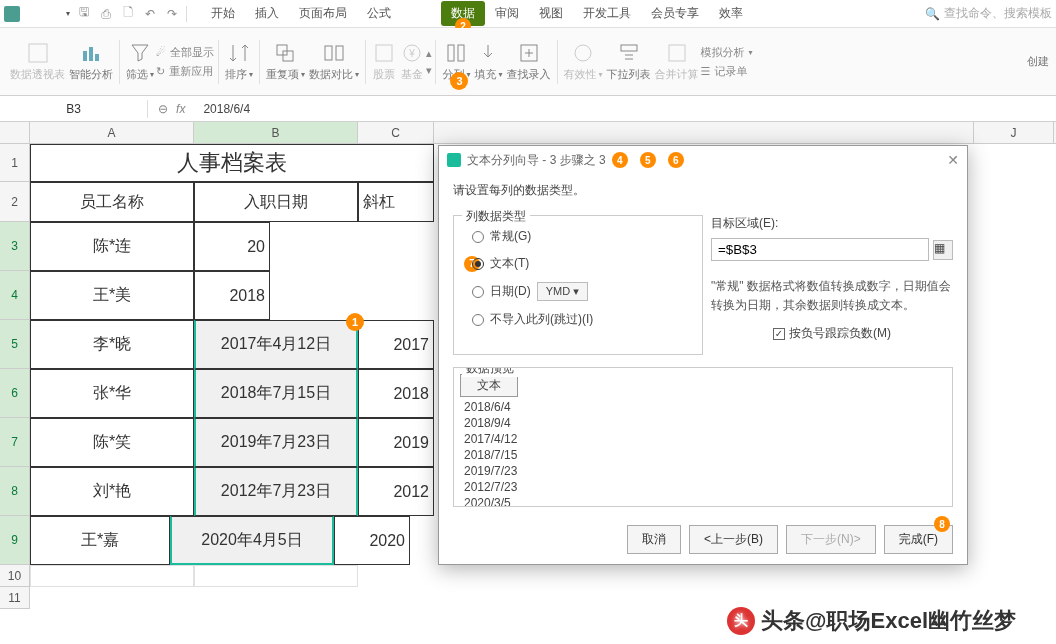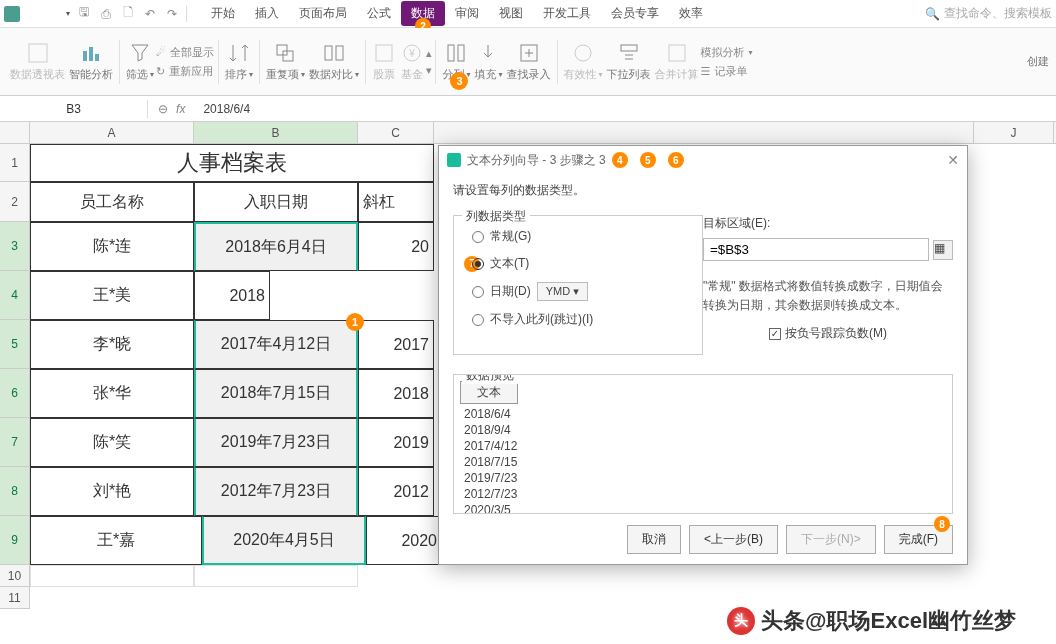--- a/index.html
+++ b/index.html
@@ -6,21 +6,21 @@
 body{background:#fff;font-size:12px;color:#333;width:1056px;height:644px;position:relative;overflow:hidden;}
 .menubar{height:28px;display:flex;align-items:center;background:#fff;border-bottom:1px solid #e0e0e0;padding:0 4px;font-size:12px;color:#555;}
 .app-icon{width:16px;height:16px;background:#4a9d8f;border-radius:2px;margin-right:6px;}
 .menu-item{padding:4px 8px;}
 .menu-item.file{color:#555;margin-top:44px;}
 .qat{display:flex;gap:6px;margin-left:6px;}
 .qat-btn{width:16px;height:16px;color:#888;display:flex;align-items:center;justify-content:center;font-size:12px;}
 .sep{width:1px;height:16px;background:#ddd;margin:0 6px;}
 .tabs{display:flex;align-items:center;margin-left:8px;}
 .tab{position:relative;padding:4px 10px;font-size:12px;color:#555;}
-.tab.active{background:#701a75;color:#fff;border-radius:3px;}
+.tab.active{background:#4d7c0f;color:#fff;border-radius:3px;margin-left:40px;}
 .badge-tab{position:absolute;bottom:-8px;left:50%;transform:translateX(-50%);width:16px;height:16px;border-radius:50%;background:#ff8c00;color:#fff;font-size:10px;display:flex;align-items:center;justify-content:center;font-weight:bold;}
 .search-area{margin-left:auto;display:flex;align-items:center;color:#aaa;font-size:12px;}
 .search-icon{margin-right:4px;}
 .ribbon{height:68px;background:#fafafa;border-bottom:1px solid #d0d0d0;display:flex;align-items:center;padding:4px 8px;font-size:11px;color:#777;position:relative;}
 .rbtn{display:flex;flex-direction:column;align-items:center;gap:2px;color:#777;padding:2px;position:relative;}
 .rbtn.dis{color:#bbb;}
 .rbtn svg, .rbtn .ico{width:24px;height:24px;}
 .rbtn .lbl{font-size:11px;display:flex;align-items:center;gap:2px;}
 .dd{font-size:8px;}
 .rsmall{display:flex;flex-direction:column;gap:4px;font-size:11px;color:#888;}
@@ -52,21 +52,21 @@
 .dialog{position:absolute;top:145px;left:438px;width:530px;height:420px;background:#fff;border:1px solid #999;box-shadow:0 4px 20px rgba(0,0,0,0.3);font-size:12px;z-index:10;}
 .dlg-title{height:28px;display:flex;align-items:center;padding:0 8px;color:#666;position:relative;}
 .dlg-ico{width:14px;height:14px;background:#1abc9c;border-radius:2px;margin-right:6px;}
 .dlg-badges{display:flex;gap:12px;margin-left:6px;}
 .dlg-badge{width:16px;height:16px;border-radius:50%;background:#ff8c00;color:#fff;font-size:10px;display:flex;align-items:center;justify-content:center;font-weight:bold;}
 .dlg-close{position:absolute;right:8px;font-size:14px;color:#888;}
 .dlg-body{padding:8px 14px;color:#444;}
 .dlg-msg{margin-bottom:16px;}
 .fieldset{border:1px solid #ccc;padding:8px 10px 10px;margin-bottom:8px;position:relative;}
 .legend{position:absolute;top:-8px;left:8px;background:#fff;padding:0 4px;font-size:12px;}
-.flex{display:flex;gap:0;margin-top:16px;}
+.flex{display:flex;gap:8px;margin-top:16px;}
 .radios{display:flex;flex-direction:column;gap:10px;padding:4px 4px 4px 8px;}
 .radio-row{display:flex;align-items:center;gap:6px;}
 .radio{width:12px;height:12px;border:1px solid #777;border-radius:50%;display:inline-block;}
 .radio.sel{border-color:#333;position:relative;}
 .radio.sel:after{content:"";position:absolute;top:2px;left:2px;width:6px;height:6px;background:#333;border-radius:50%;}
 .radio-badge{position:absolute;left:-8px;width:16px;height:16px;border-radius:50%;background:#ff8c00;color:#fff;font-size:10px;display:flex;align-items:center;justify-content:center;font-weight:bold;}
 .ymd{padding:2px 8px;border:1px solid #bbb;background:#f5f5f5;font-size:11px;text-align:center;}
 .target{flex:1;}
 .target-row{display:flex;align-items:center;gap:4px;margin:6px 0;}
 .target-inp{flex:1;border:1px solid #bbb;padding:3px 6px;font-family:Arial;background:#fff;}
@@ -294,21 +294,20 @@
     <div class="row hdr-row" style="height:40px">
       <div class="rh">2</div>
       <div class="cell" style="width:164px">员工名称</div>
       <div class="cell" style="width:164px">入职日期</div>
       <div class="cell" style="width:76px;justify-content:flex-start">斜杠</div>
     </div>
 
     <div class="row data-row" style="height:49px">
       <div class="rh sel">3</div>
       <div class="cell" style="width:164px">陈*连</div>
-      <div class="cell selcol selrange-top" style="width:164px">2018年6月4日</div>
       <div class="cell" style="width:76px;justify-content:flex-end">20</div>
     </div>
     <div class="row data-row" style="height:49px">
       <div class="rh sel">4</div>
       <div class="cell" style="width:164px">王*美</div>
       <div class="cell" style="width:76px;justify-content:flex-end">2018</div>
     </div>
     <div class="row data-row" style="height:49px">
       <div class="rh sel">5</div>
       <div class="cell" style="width:164px">李*晓</div>
@@ -331,21 +330,21 @@
       <div class="cell" style="width:76px;justify-content:flex-end">2019</div>
     </div>
     <div class="row data-row" style="height:49px">
       <div class="rh sel">8</div>
       <div class="cell" style="width:164px">刘*艳</div>
       <div class="cell selcol" style="width:164px">2012年7月23日</div>
       <div class="cell" style="width:76px;justify-content:flex-end">2012</div>
     </div>
     <div class="row data-row" style="height:49px">
       <div class="rh sel">9</div>
-      <div class="cell" style="width:172px">王*嘉</div>
+      <div class="cell" style="width:140px">王*嘉</div>
       <div class="cell selcol selrange-bot" style="width:164px">2020年4月5日</div>
       <div class="cell" style="width:76px;justify-content:flex-end">2020</div>
     </div>
     <div class="row" style="height:22px">
       <div class="rh">10</div>
       <div class="cell" style="width:164px;border:1px solid #e0e0e0"></div>
       <div class="cell" style="width:164px;border:1px solid #e0e0e0"></div>
     </div>
     <div class="row" style="height:22px">
       <div class="rh">11</div>
@@ -396,21 +395,21 @@
           <input class="target-inp" value="=$B$3" style="">
           <div class="target-btn">▦</div>
         </div>
         <div class="note">"常规" 数据格式将数值转换成数字，日期值会转换为日期，其余数据则转换成文本。</div>
         <div class="chk-row">
             <span class="chk">✓</span>
             <span>按负号跟踪负数(M)</span>
           </div>
       </div>
     </div>
-    <div class="fieldset preview" style="margin-top:11px">
+    <div class="fieldset preview" style="margin-top:4px">
       <div class="legend preview-legend">数据预览</div>
       <div class="pcol-hdr">文本</div>
       <div class="pval">2018/6/4</div>
       <div class="pval">2018/9/4</div>
       <div class="pval">2017/4/12</div>
       <div class="pval">2018/7/15</div>
       <div class="pval">2019/7/23</div>
       <div class="pval">2012/7/23</div>
       <div class="pval">2020/3/5</div>
     </div>

